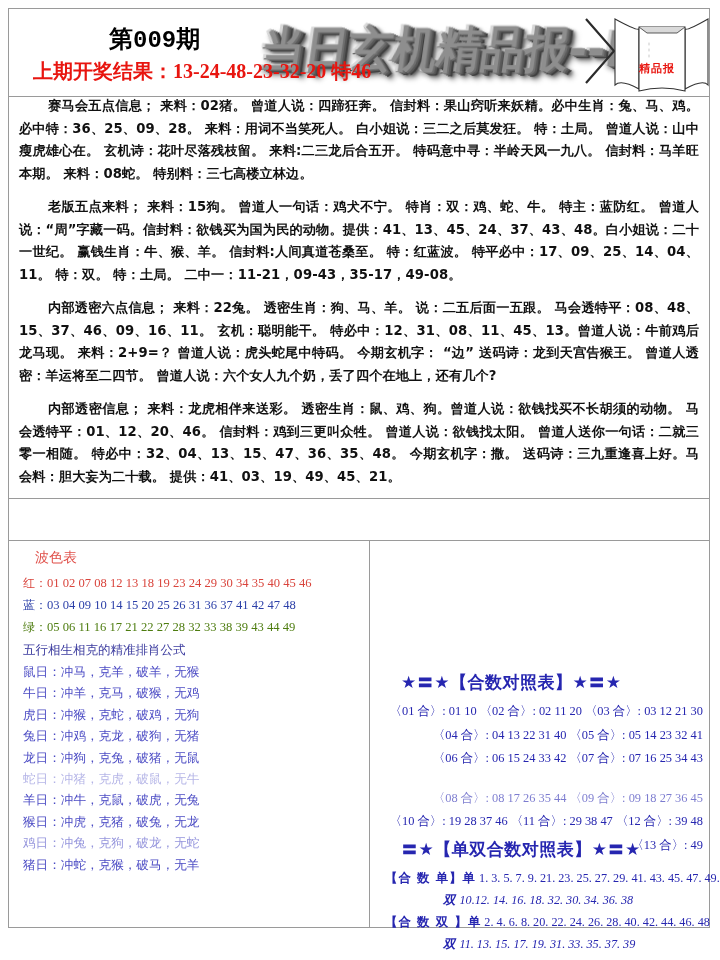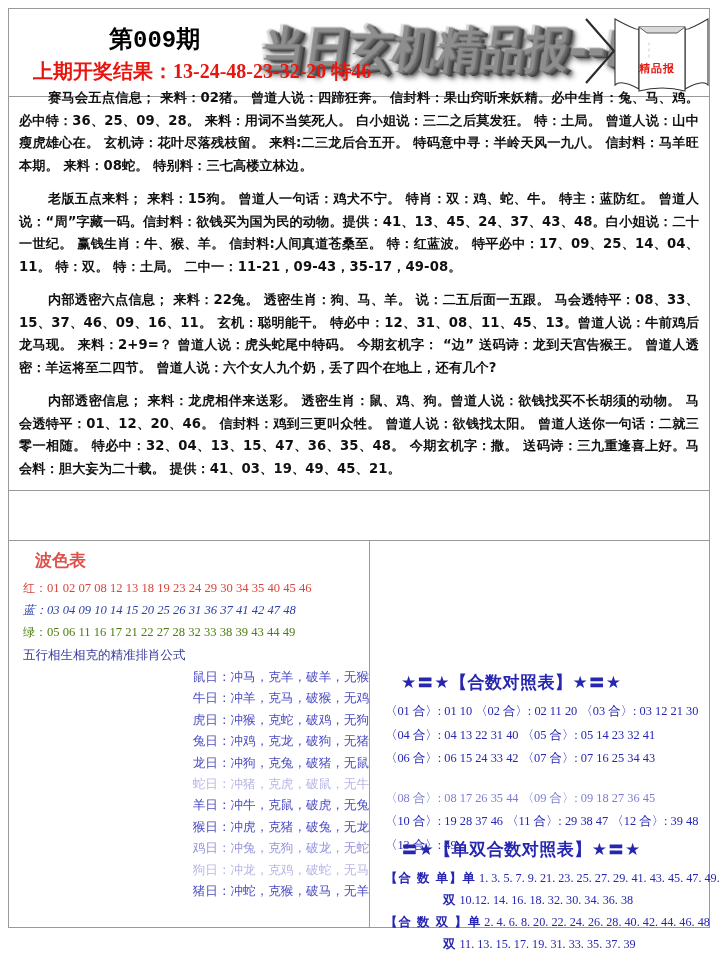--- a/index.html
+++ b/index.html
@@ -64,21 +64,21 @@
   }
   
   .emblem{position:absolute;left:600px;top:6px;width:105px;height:78px;}
   .emblem-label{
     position:absolute;left:630px;top:52px;
     font-size:11px;color:#e8150f;font-weight:700;letter-spacing:1px;
     font-family:"DejaVu Sans","Liberation Sans",sans-serif;
   }
   
   .body-block{
-    position:absolute;left:0;top:72px;right:0;height:410px;
+    position:absolute;left:0;top:80px;right:0;height:410px;
     border-bottom:1px solid #9a9a9a;
     box-sizing:border-box;
     padding:6px 10px 0 10px;
     overflow:hidden;
   }
   .para{
     font-family:"DejaVu Sans","Liberation Sans",sans-serif;
     font-size:13.2px;
     font-weight:700;
     color:#111;
@@ -105,61 +105,61 @@
     border-right:1px solid #9a9a9a;
     box-sizing:border-box;
     padding:8px 0 0 14px;
   }
   .col-right{
     position:absolute;left:362px;top:0;right:0;bottom:0;
     box-sizing:border-box;
     padding:0 0 0 14px;
   }
   .bose-title{
-    font-size:17px;color:#e0504a;font-weight:700;
+    font-size:14px;color:#e0504a;font-weight:400;
     font-family:"DejaVu Sans","Liberation Sans",sans-serif;
     margin:0 0 5px 12px;
   }
   .bose-row{
     font-size:12.6px;line-height:22px;white-space:nowrap;
     font-family:"Liberation Serif","DejaVu Serif",serif;
   }
   .bose-row.red{color:#d9443c;}
-  .bose-row.blue{color:#2b3fa8;font-style:italic;}
+  .bose-row.blue{color:#2b3fa8;}
   .bose-row.green{color:#4d7c0f;}
   .bose-row .lbl{font-family:"DejaVu Sans","Liberation Sans",sans-serif;font-size:12px;}
   .formula-title{
     font-size:12.5px;color:#3a3a9e;margin:4px 0 2px 0;
     font-family:"DejaVu Sans","Liberation Sans",sans-serif;
   }
   .zodiac-row{
     font-size:12.6px;color:#3b3bbf;line-height:21.4px;white-space:nowrap;
     font-family:"DejaVu Sans","Liberation Sans",sans-serif;
     opacity:.92;
-    text-align:right;
-  }
-  .zodiac-row.faded{opacity:.55;margin-left:36px;}
+  }
+  .zodiac-row.faded{opacity:.55;}
   .zodiac-row.faded2{opacity:.38;}
   
   .rt-title{
     font-size:17px;font-weight:700;color:#2626b0;
     font-family:"DejaVu Sans","Liberation Sans",sans-serif;
     margin:0 0 6px 16px;letter-spacing:.5px;
   }
   .rt-line{
     font-size:12.4px;color:#2626b0;line-height:23.5px;white-space:nowrap;
     font-family:"Liberation Serif","DejaVu Serif",serif;
+    text-align:right;
   }
   .rt-line.faded{opacity:.6;margin-top:16px;}
   .rt-line2{
     font-size:12.2px;color:#2626b0;line-height:22px;white-space:nowrap;
     font-family:"Liberation Serif","DejaVu Serif",serif;
   }
   .rt-line2 b{font-family:"DejaVu Sans","Liberation Sans",sans-serif;font-size:12.4px;letter-spacing:1px;}
-  .rt-indent{padding-left:58px;}
+  .rt-indent{padding-left:58px;font-style:italic;}
   .rt-block-top{position:absolute;left:14px;top:130px;right:6px;}
   .rt-block-bottom{position:absolute;left:14px;top:297px;right:6px;}
 </style>
 </head>
 <body>
 
 <div class="page">
   <div class="frame">
 
     <div class="header">
@@ -184,21 +184,21 @@
       <div class="emblem-label">精品报</div>
 
       <div class="issue">第009期</div>
 
       <div class="lastresult">上期开奖结果：13-24-48-23-32-20  特46</div>
     </div>
 
     <div class="body-block">
       <p class="para">赛马会五点信息；  来料：02猪。  曾道人说：四蹄狂奔。  信封料：果山窍听来妖精。必中生肖：兔、马、鸡。      必中特：36、25、09、28。  来料：用词不当笑死人。  白小姐说：三二之后莫发狂。  特：土局。  曾道人说：山中瘦虎雄心在。      玄机诗：花叶尽落残枝留。  来料:二三龙后合五开。  特码意中寻：半岭天风一九八。  信封料：马羊旺本期。  来料：08蛇。  特别料：三七高楼立林边。</p>
       <p class="para">老版五点来料；  来料：15狗。  曾道人一句话：鸡犬不宁。  特肖：双：鸡、蛇、牛。  特主：蓝防红。  曾道人说：“周”字藏一码。信封料：欲钱买为国为民的动物。提供：41、13、45、24、37、43、48。白小姐说：二十一世纪。  赢钱生肖：牛、猴、羊。  信封料:人间真道苍桑至。  特：红蓝波。        特平必中：17、09、25、14、04、11。  特：双。  特：土局。  二中一：11-21，09-43，35-17，49-08。</p>
-      <p class="para">内部透密六点信息；  来料：22兔。      透密生肖：狗、马、羊。 说：二五后面一五跟。  马会透特平：08、33、15、37、46、09、16、11。      玄机：聪明能干。      特必中：12、31、08、11、45、13。曾道人说：牛前鸡后龙马现。  来料：2+9=？  曾道人说：虎头蛇尾中特码。  今期玄机字： “边”      送码诗：龙到天宫告猴王。  曾道人透密：羊运将至二四节。  曾道人说：六个女人九个奶，丢了四个在地上，还有几个?</p>
+      <p class="para">内部透密六点信息；  来料：22兔。      透密生肖：狗、马、羊。 说：二五后面一五跟。  马会透特平：08、48、15、37、46、09、16、11。      玄机：聪明能干。      特必中：12、31、08、11、45、13。曾道人说：牛前鸡后龙马现。  来料：2+9=？  曾道人说：虎头蛇尾中特码。  今期玄机字： “边”      送码诗：龙到天宫告猴王。  曾道人透密：羊运将至二四节。  曾道人说：六个女人九个奶，丢了四个在地上，还有几个?</p>
       <p class="para">内部透密信息；  来料：龙虎相伴来送彩。    透密生肖：鼠、鸡、狗。曾道人说：欲钱找买不长胡须的动物。 马会透特平：01、12、20、46。  信封料：鸡到三更叫众牲。  曾道人说：欲钱找太阳。  曾道人送你一句话：二就三零一相随。      特必中：32、04、13、15、47、36、35、48。  今期玄机字：撒。    送码诗：三九重逢喜上好。马会料：胆大妄为二十载。  提供：41、03、19、49、45、21。</p>
     </div>
 
     <div class="spacer-strip"></div>
 
     <div class="cols">
 
       <div class="col-left">
 
         <div class="bose-title">波色表</div>
@@ -217,21 +217,20 @@
 
         <div class="zodiac-row">鼠日：冲马，克羊，破羊，无猴</div>
         <div class="zodiac-row">牛日：冲羊，克马，破猴，无鸡</div>
         <div class="zodiac-row">虎日：冲猴，克蛇，破鸡，无狗</div>
         <div class="zodiac-row">兔日：冲鸡，克龙，破狗，无猪</div>
         <div class="zodiac-row">龙日：冲狗，克兔，破猪，无鼠</div>
         <div class="zodiac-row faded2">蛇日：冲猪，克虎，破鼠，无牛</div>
         <div class="zodiac-row">羊日：冲牛，克鼠，破虎，无兔</div>
         <div class="zodiac-row">猴日：冲虎，克猪，破兔，无龙</div>
         <div class="zodiac-row faded">鸡日：冲兔，克狗，破龙，无蛇</div>
-        <div class="zodiac-row faded2">狗日：冲龙，克鸡，破蛇，无马</div>
         <div class="zodiac-row">猪日：冲蛇，克猴，破马，无羊</div>
       </div>
 
       <div class="col-right">
 
         <div class="rt-block-top">
           <div class="rt-title">★〓★【合数对照表】★〓★</div>
           <div class="rt-line">〈01 合〉: 01 10  〈02 合〉: 02 11 20  〈03 合〉: 03 12 21 30</div>
           <div class="rt-line">〈04 合〉: 04 13 22 31 40  〈05 合〉: 05 14 23 32 41</div>
           <div class="rt-line">〈06 合〉: 06 15 24 33 42  〈07 合〉: 07 16 25 34 43</div>

